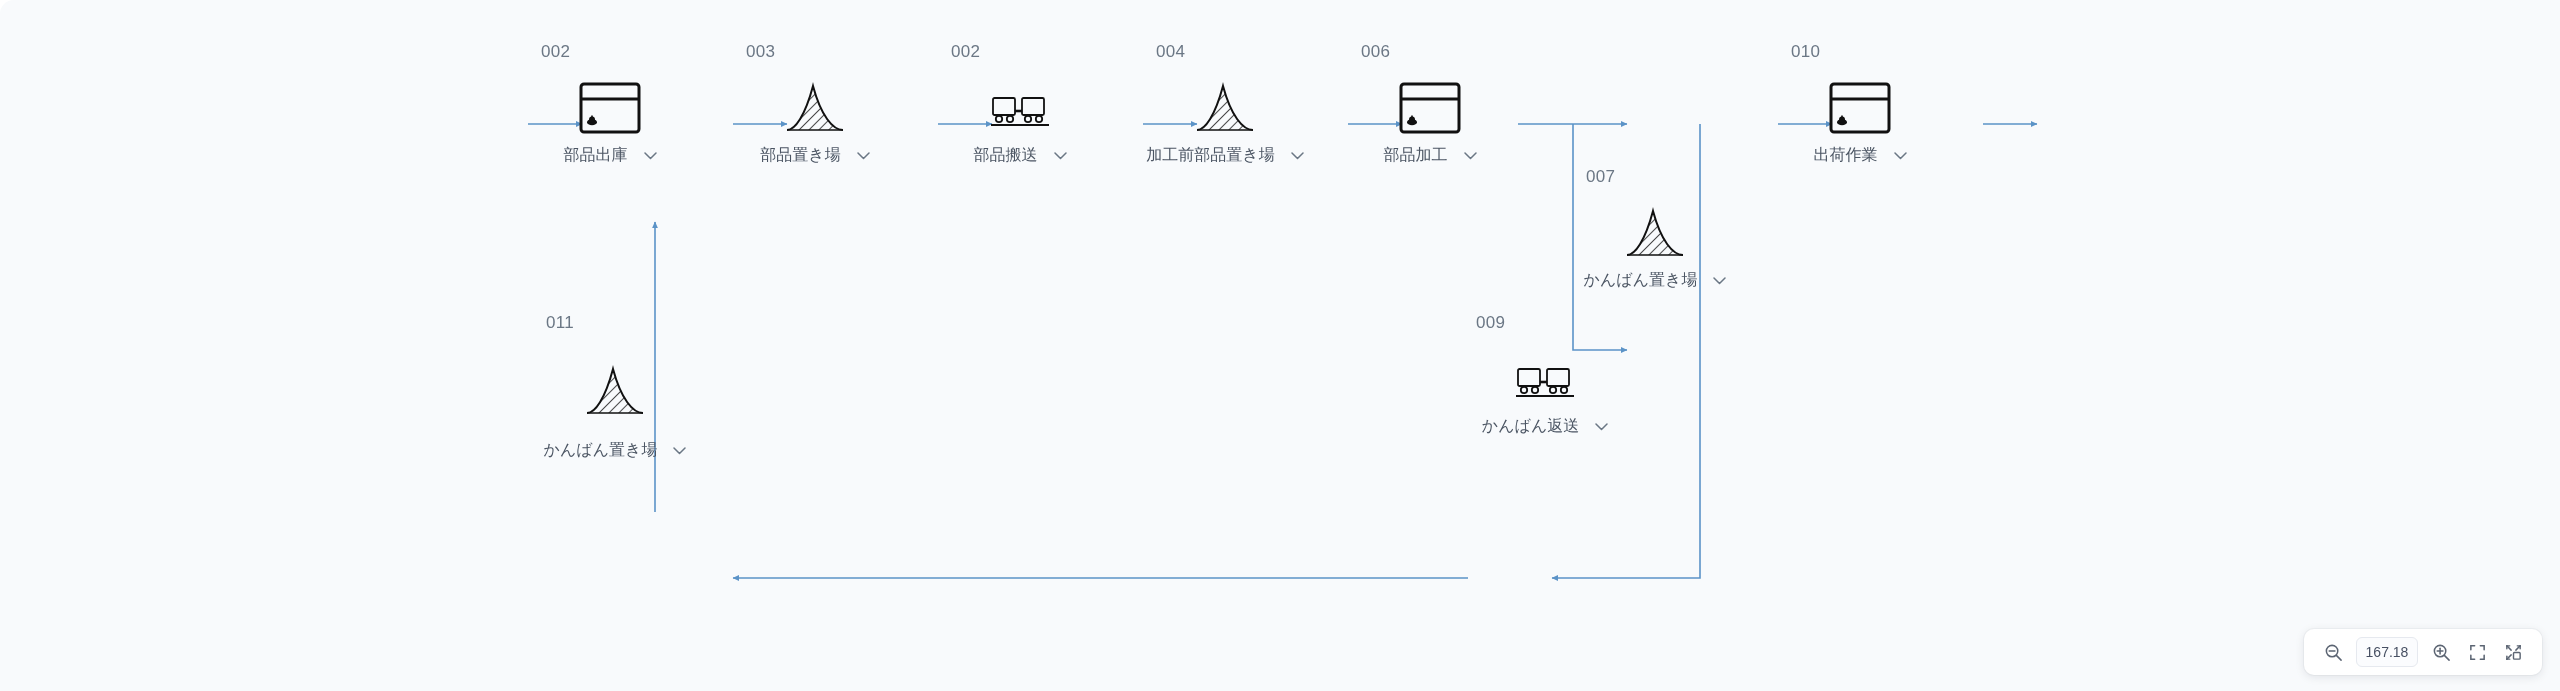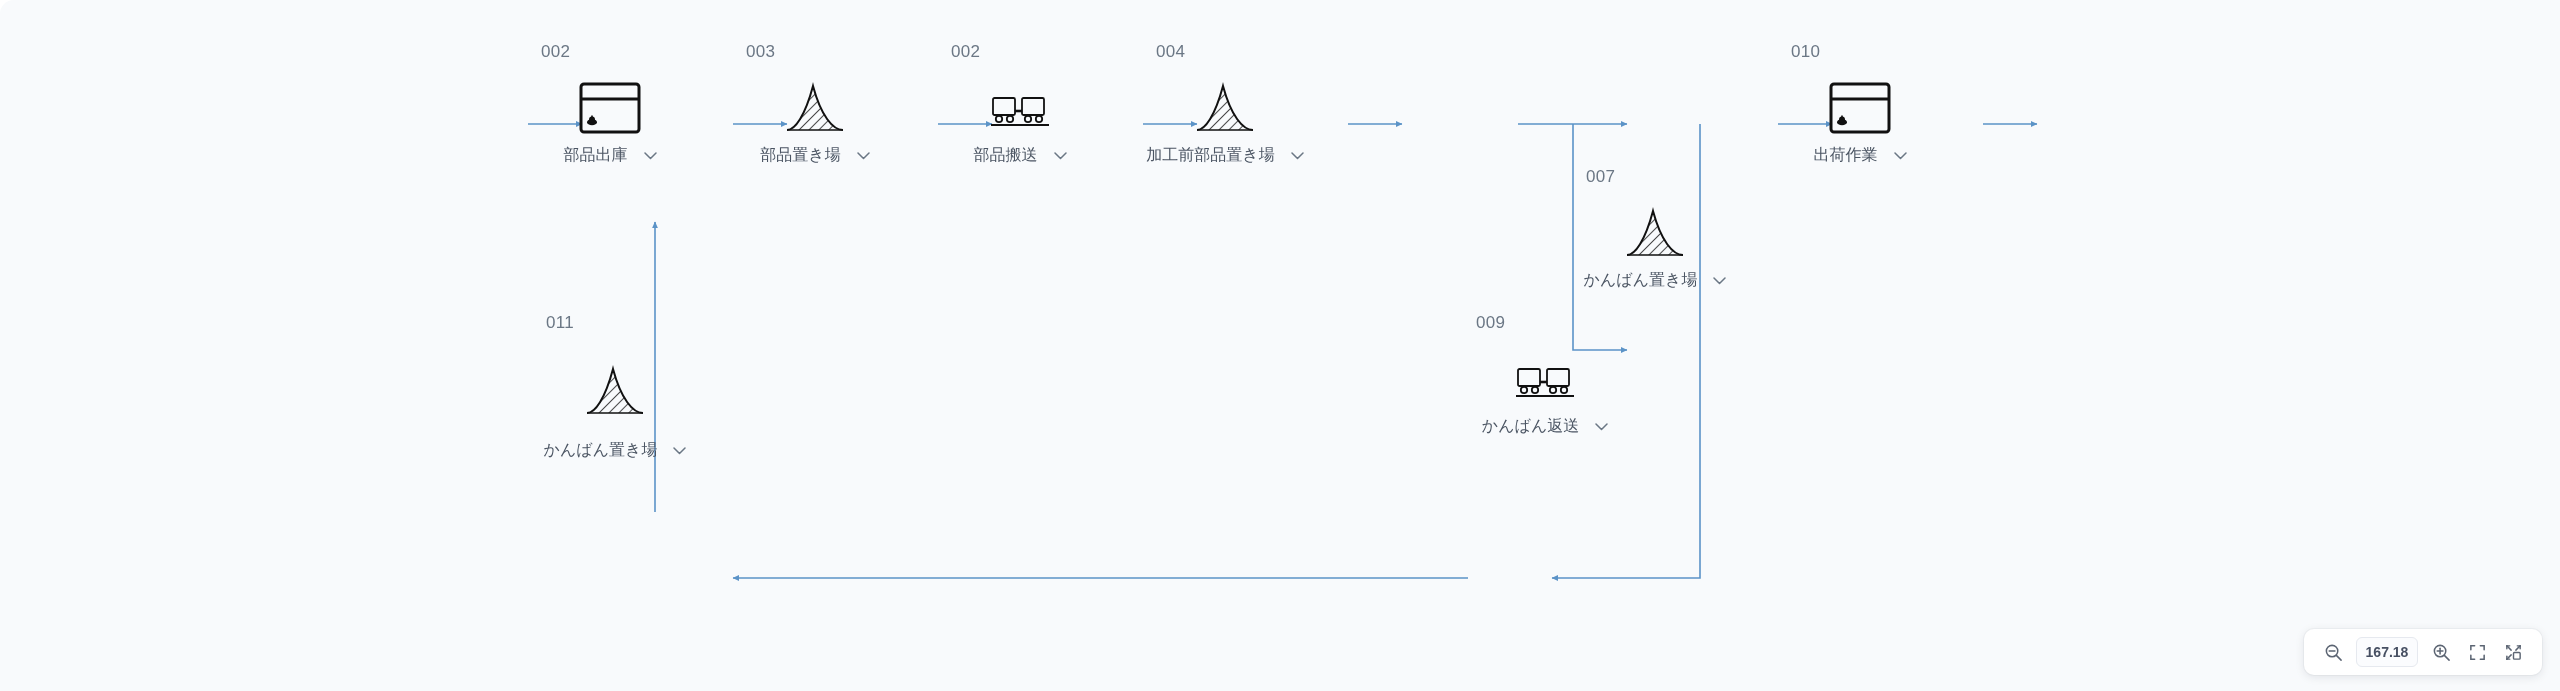--- a/index.html
+++ b/index.html
@@ -84,21 +84,20 @@
   }
   #zoom-value {
     min-width: 62px; height: 30px;
     display: flex; align-items: center; justify-content: center;
     font-size: 14px; color: #475063;
     background: #fbfcfe;
     border: 1px solid #e6e9ef;
     border-radius: 6px;
     margin: 0 2px;
     cursor: text;
-    font-weight: bold;
   }
 </style>
 </head>
 <body>
 
 <div id="canvas">
 
   <svg class="edges" viewBox="0 0 2560 691" xmlns="http://www.w3.org/2000/svg">
     <defs>
       <marker id="ah" markerWidth="7" markerHeight="7" refX="6" refY="3.5" orient="auto" markerUnits="userSpaceOnUse">
@@ -213,20 +212,42 @@
     <div class="node-foot">
       <span class="node-label">加工前部品置き場</span>
       <span class="chev">
         <svg width="13" height="8" viewBox="0 0 13 8">
             <path d="M1,1 L6.5,6.5 L12,1" fill="none" stroke="#6b7785" stroke-width="1.5" stroke-linecap="round" stroke-linejoin="round"></path>
           </svg>
       </span>
     </div>
   </div>
 
+  <div class="node" style="left:1355px; top:43px;">
+    <div class="node-code">006</div>
+    <div class="node-icon">
+      <svg width="62" height="52" viewBox="0 0 62 52">
+        <rect x="2" y="2" width="58" height="48" rx="3" fill="none" stroke="#111" stroke-width="3"></rect>
+        <path d="M2,17 L60,17" stroke="#111" stroke-width="3"></path>
+        <g transform="translate(13,38)">
+          <ellipse cx="0" cy="2.2" rx="5" ry="3" fill="#111"></ellipse>
+          <circle cx="0" cy="-0.6" r="3" fill="#111"></circle>
+          <path d="M0,-4.6 L0,-0.6" stroke="#111" stroke-width="1.6"></path>
+        </g>
+      </svg>
+    </div>
+    <div class="node-foot">
+      <span class="node-label">部品加工</span>
+      <span class="chev">
+        <svg width="13" height="8" viewBox="0 0 13 8">
+            <path d="M1,1 L6.5,6.5 L12,1" fill="none" stroke="#6b7785" stroke-width="1.5" stroke-linecap="round" stroke-linejoin="round"></path>
+          </svg>
+      </span>
+    </div>
+  </div>
 
 
   <div class="node" style="left:1785px; top:43px;justify-content:space-between;">
     <div class="node-code">010</div>
     <div class="node-icon">
       <svg width="62" height="52" viewBox="0 0 62 52">
         <rect x="2" y="2" width="58" height="48" rx="3" fill="none" stroke="#111" stroke-width="3"></rect>
         <path d="M2,17 L60,17" stroke="#111" stroke-width="3"></path>
         <g transform="translate(13,38)">
           <ellipse cx="0" cy="2.2" rx="5" ry="3" fill="#111"></ellipse>

